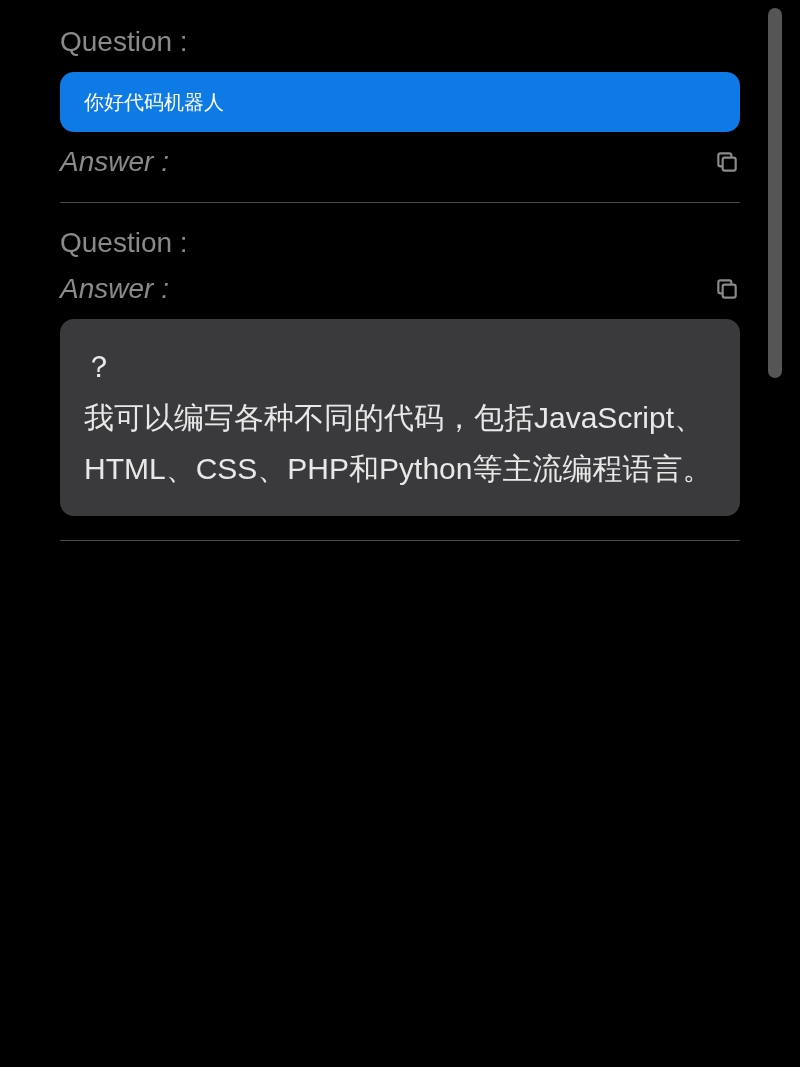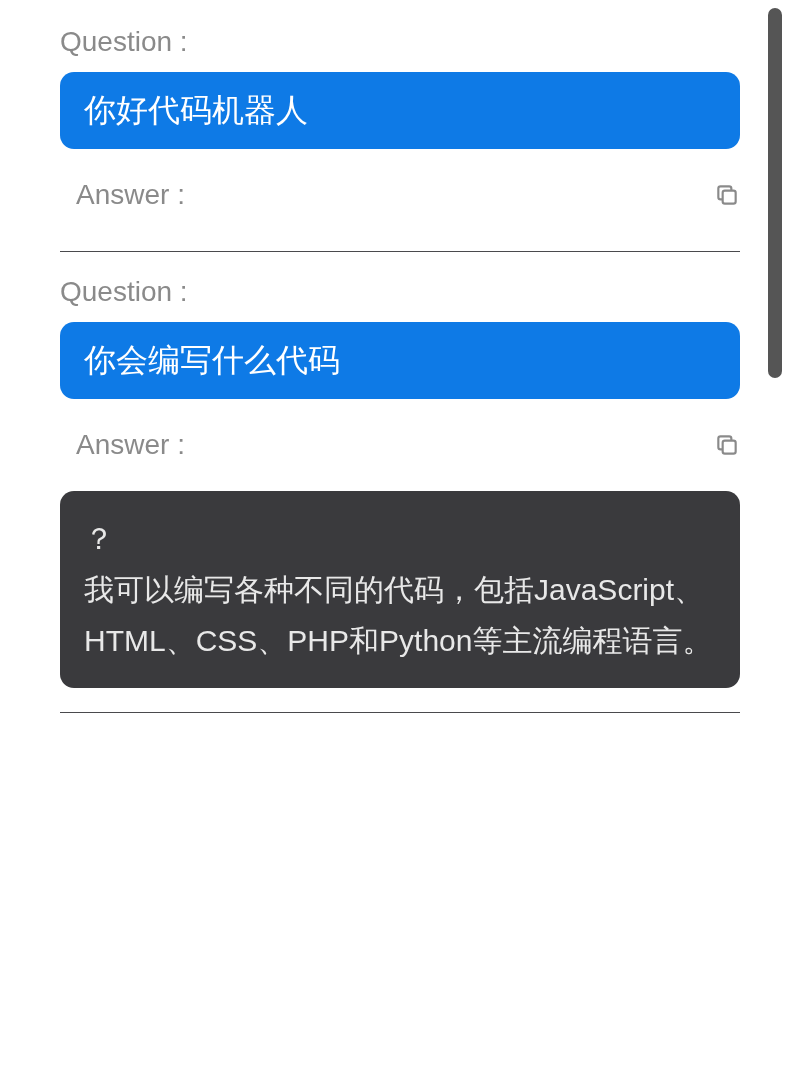--- a/index.html
+++ b/index.html
@@ -9,21 +9,21 @@
   }
   body {
     background: #1e1e1e;
     font-family: -apple-system, BlinkMacSystemFont, "Segoe UI", "PingFang SC", "Microsoft YaHei", sans-serif;
     width: 800px;
     height: 1067px;
     overflow: hidden;
     position: relative;
   }
   .container {
-    background: #ffffff;
+    background: #000000;
     padding: 20px 30px 20px 60px;
     height: 100%;
     position: relative;
   }
   .scrollbar {
     position: absolute;
     right: 18px;
     top: 8px;
     width: 14px;
     height: 370px;
@@ -42,28 +42,29 @@
   }
   .label-row {
     display: flex;
     justify-content: space-between;
     align-items: center;
     margin-bottom: 14px;
     margin-top: 14px;
     padding-right: 30px;
   }
   .label-row .label {
-    margin: 16px;
+    margin: 0;
+    font-style: italic;
   }
   .question-bubble {
     background: #0e7ae6;
     color: #ffffff;
     padding: 16px 24px;
     border-radius: 14px;
-    font-size: 32px;
+    font-size: 20px;
     font-weight: 500;
     margin-right: 30px;
     line-height: 1.4;
   }
   .answer-bubble {
     background: #3a3a3d;
     color: #e8e8e8;
     padding: 22px 24px;
     border-radius: 14px;
     font-size: 30px;
@@ -107,21 +108,20 @@
             <path d="M16 8V6a2 2 0 0 0-2-2H6a2 2 0 0 0-2 2v8a2 2 0 0 0 2 2h2"></path>
           </svg>
       </div>
     </div>
   </div>
 
   <hr class="divider">
 
   <div class="qa-block">
     <div class="label">Question :</div>
-    <div class="question-bubble">你会编写什么代码</div>
     <div class="label-row">
       <div class="label">Answer :</div>
       <div class="copy-icon">
         <svg viewBox="0 0 24 24">
             <rect x="8" y="8" width="12" height="12" rx="2"></rect>
             <path d="M16 8V6a2 2 0 0 0-2-2H6a2 2 0 0 0-2 2v8a2 2 0 0 0 2 2h2"></path>
           </svg>
       </div>
     </div>
     <div class="answer-bubble">？<br>我可以编写各种不同的代码，包括JavaScript、HTML、CSS、PHP和Python等主流编程语言。</div>

